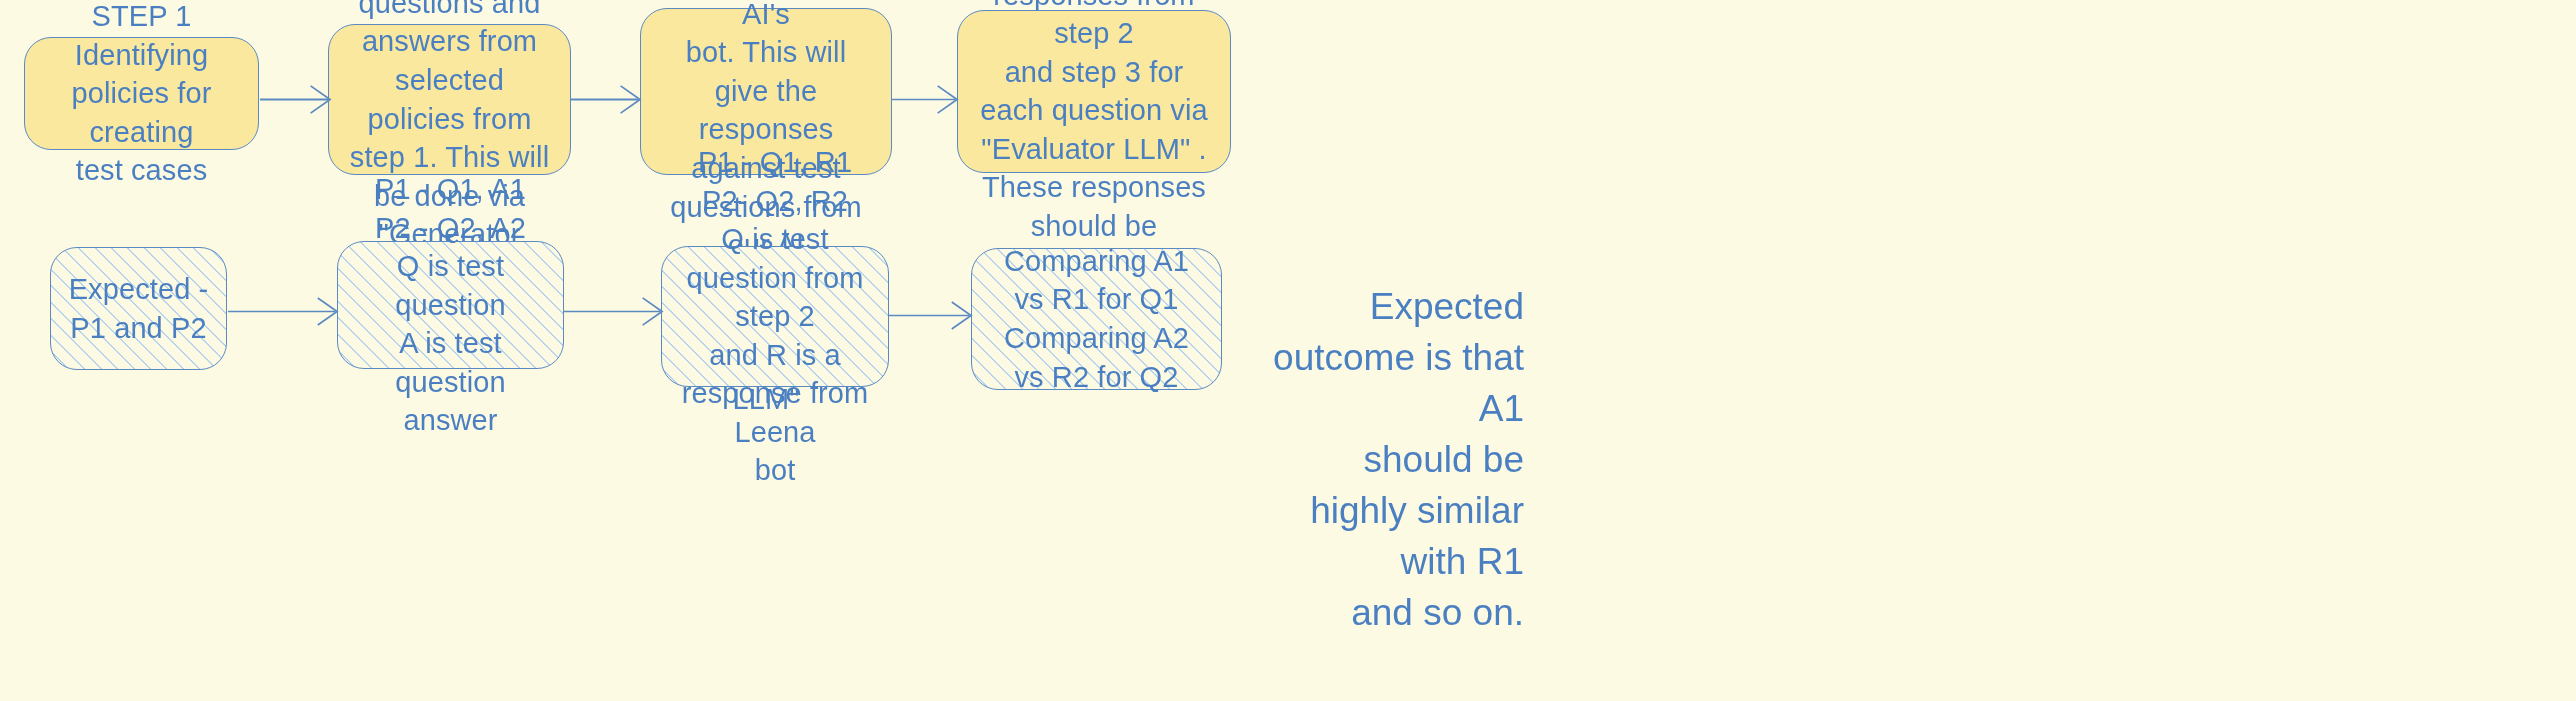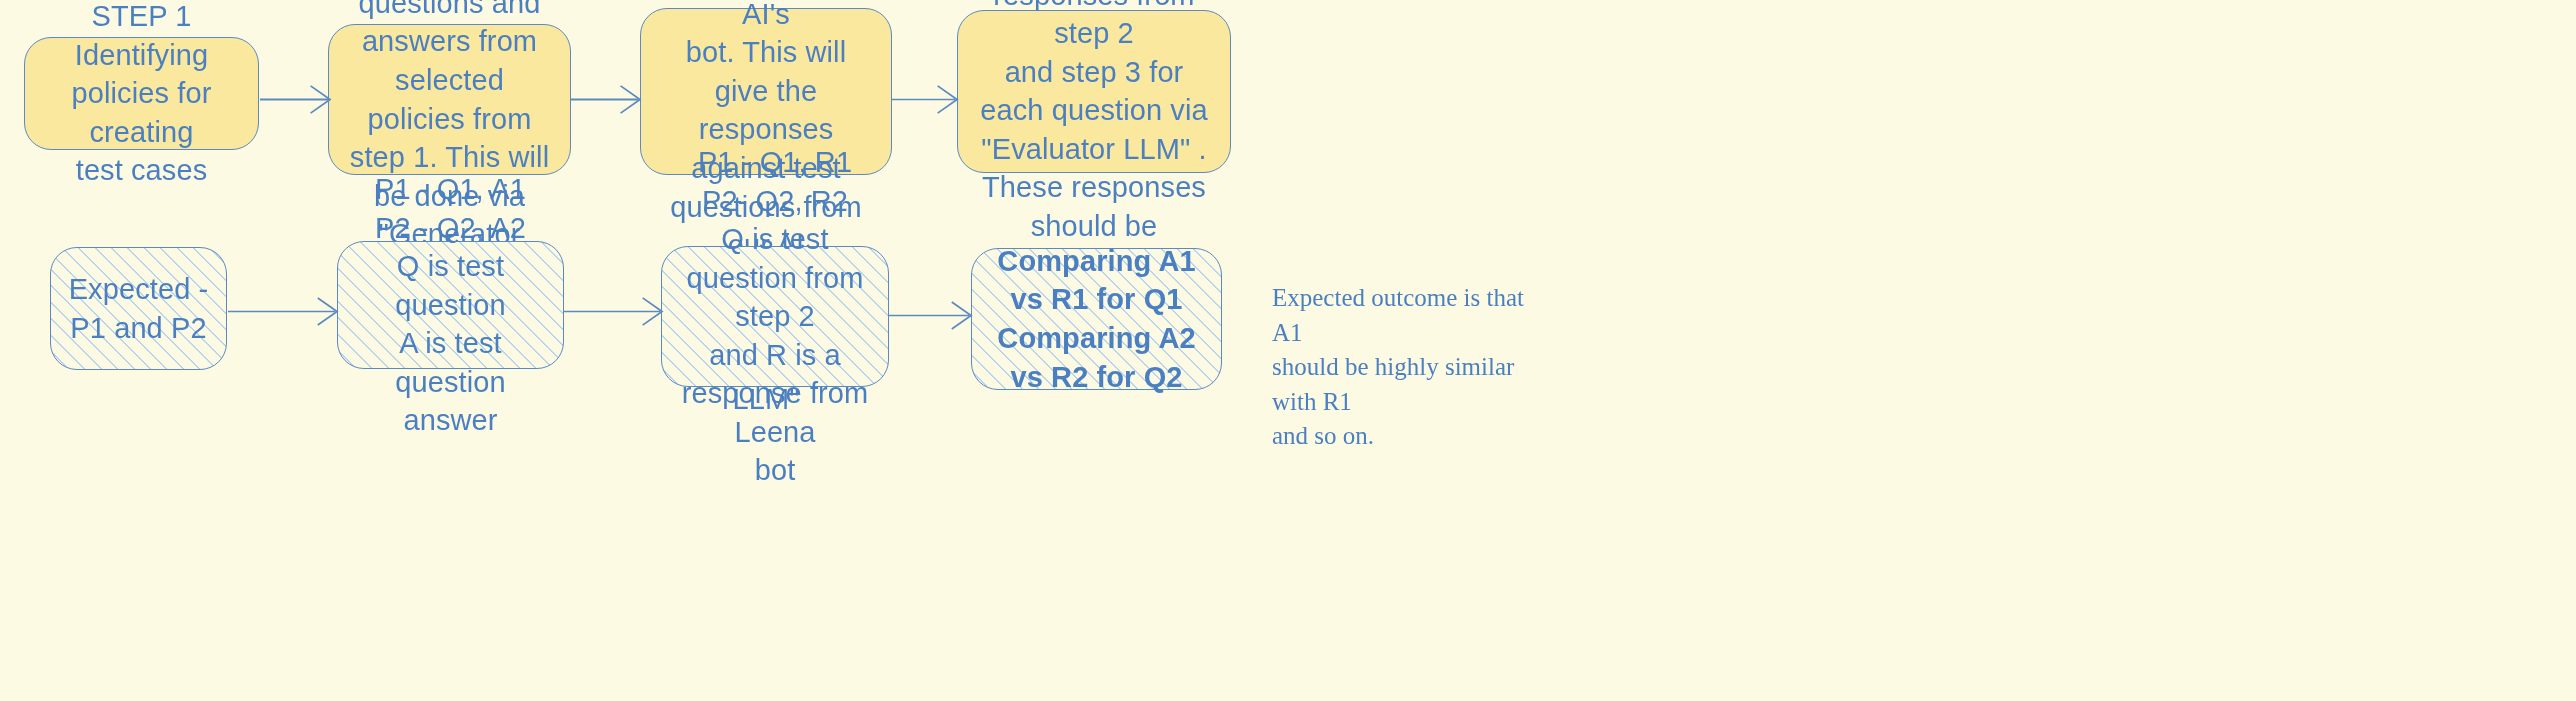--- a/index.html
+++ b/index.html
@@ -58,25 +58,24 @@
 
   .node-text {
     display: block;
     width: 100%;
   }
 
   
   .note {
     position: absolute;
     color: #4a7fc1;
-    font-size: 25px;
+    font-size: 37px;
     line-height: 1.38;
     white-space: pre-line;
-    text-align: left;
-    font-family: Liberation Serif, serif;
+    text-align: right;
   }
 
   
   .arrow {
     position: absolute;
     height: 39px;
     pointer-events: none;
   }
   .arrow svg { display: block; overflow: visible; }
 </style>
@@ -150,21 +149,21 @@
   </div>
 
   <div class="node data" style="left:661px; top:246px; width:228px; height:141px;">
     <span class="node-text">P1 - Q1, R1
 P2- Q2, R2
 Q is test question from step 2
 and R is a response from Leena
 bot</span>
   </div>
 
-  <div class="node data" style="left:971px; top:248px; width:251px; height:142px;font-weight:bold;">
+  <div class="node data" style="left:971px; top:248px; width:251px; height:142px;">
     <span class="node-text">Comparing A1 vs R1 for Q1
 Comparing A2 vs R2 for Q2</span>
   </div>
 
   <div class="arrow" style="left:228px; top:292px; width:111px;">
     <svg width="111" height="39" viewBox="0 0 115 40">
       <line x1="0" y1="20" x2="111" y2="20" stroke="#5b8ac2" stroke-width="1.8"></line>
       <polyline points="93,6 113,20 93,34" fill="none" stroke="#5b8ac2" stroke-width="1.8"></polyline>
     </svg>
   </div>

